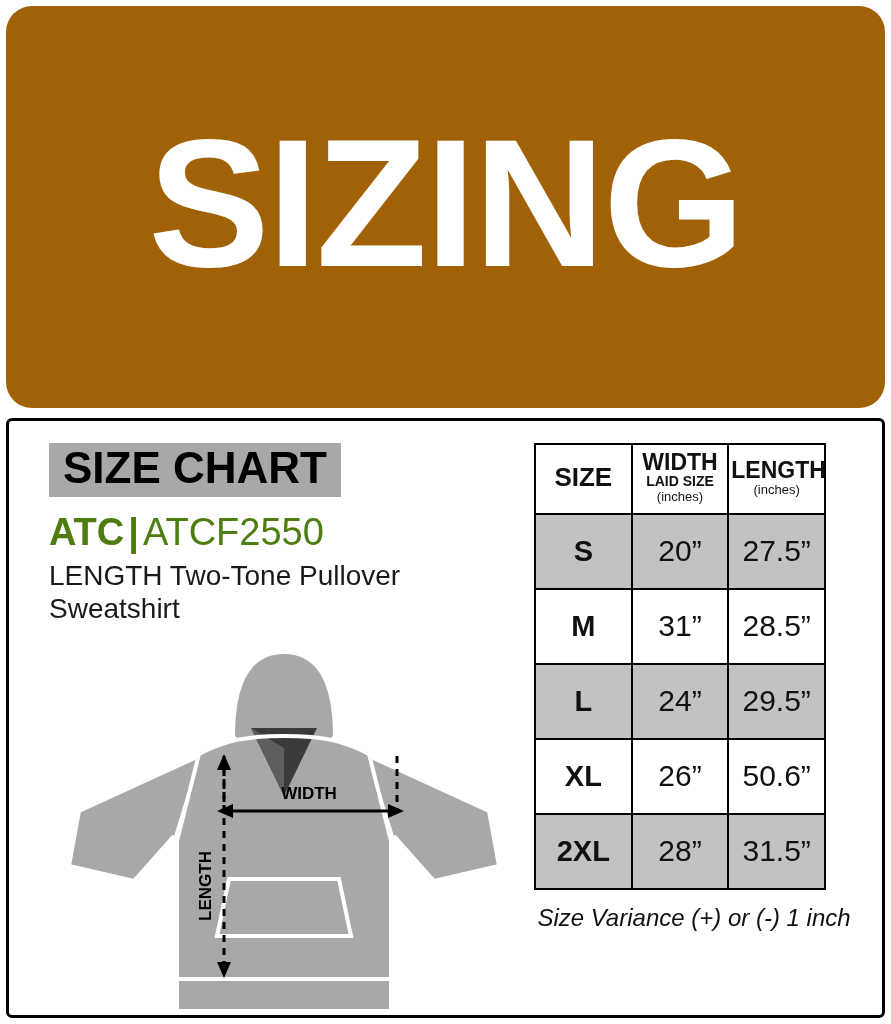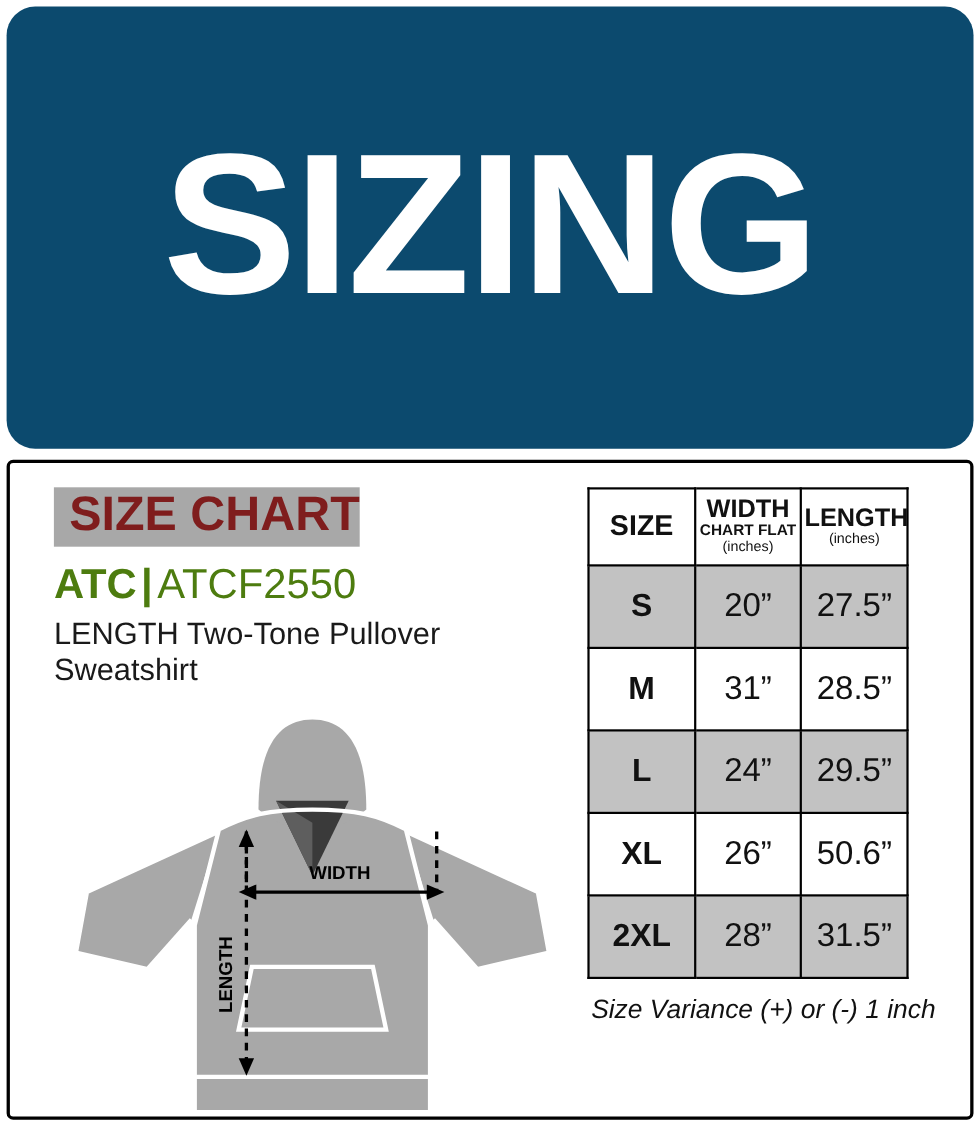--- a/index.html
+++ b/index.html
@@ -18,21 +18,21 @@
     width: 891px;
     height: 1024px;
     box-sizing: border-box;
     padding: 6px;
   }
 
   
   .banner {
     position: relative;
     height: 402px;
-    background: #0c4a6e;
+    background: #a16207;
     border-radius: 26px;
     display: flex;
     flex-direction: column;
     align-items: center;
     justify-content: center;
     overflow: hidden;
   }
   .banner-line {
     color: #ffffff;
     font-family: "Liberation Sans", sans-serif;
@@ -58,25 +58,25 @@
   
   .left-col {
     position: absolute;
     left: 40px;
     top: 22px;
     width: 470px;
   }
   .size-chart-badge {
     display: inline-block;
     background: #a8a8a8;
-    color: #7f1d1d;
+    color: #000000;
     font-weight: bold;
     font-size: 44px;
     letter-spacing: 0px;
-    padding: 2px 0 6px 14px;
+    padding: 2px 14px 6px 14px;
     line-height: 1.05;
   }
   .style-line {
     margin-top: 16px;
     font-size: 38px;
     color: #4d7c0f;
     line-height: 1.05;
     white-space: nowrap;
   }
   .style-line .brand {
@@ -219,21 +219,21 @@
       </svg>
     </div>
 
     <div class="table-wrap">
       <table class="size-table">
         <thead>
           <tr>
             <th class="th-size">SIZE</th>
             <th>
               <span class="th-main">WIDTH</span>
-              <span class="th-sub">CHART FLAT</span>
+              <span class="th-sub">LAID SIZE</span>
               <span class="th-unit">(inches)</span>
             </th>
             <th>
               <span class="th-main">LENGTH</span>
               <span class="th-unit">(inches)</span>
             </th>
           </tr>
         </thead>
         <tbody>
           <tr class="shaded">

